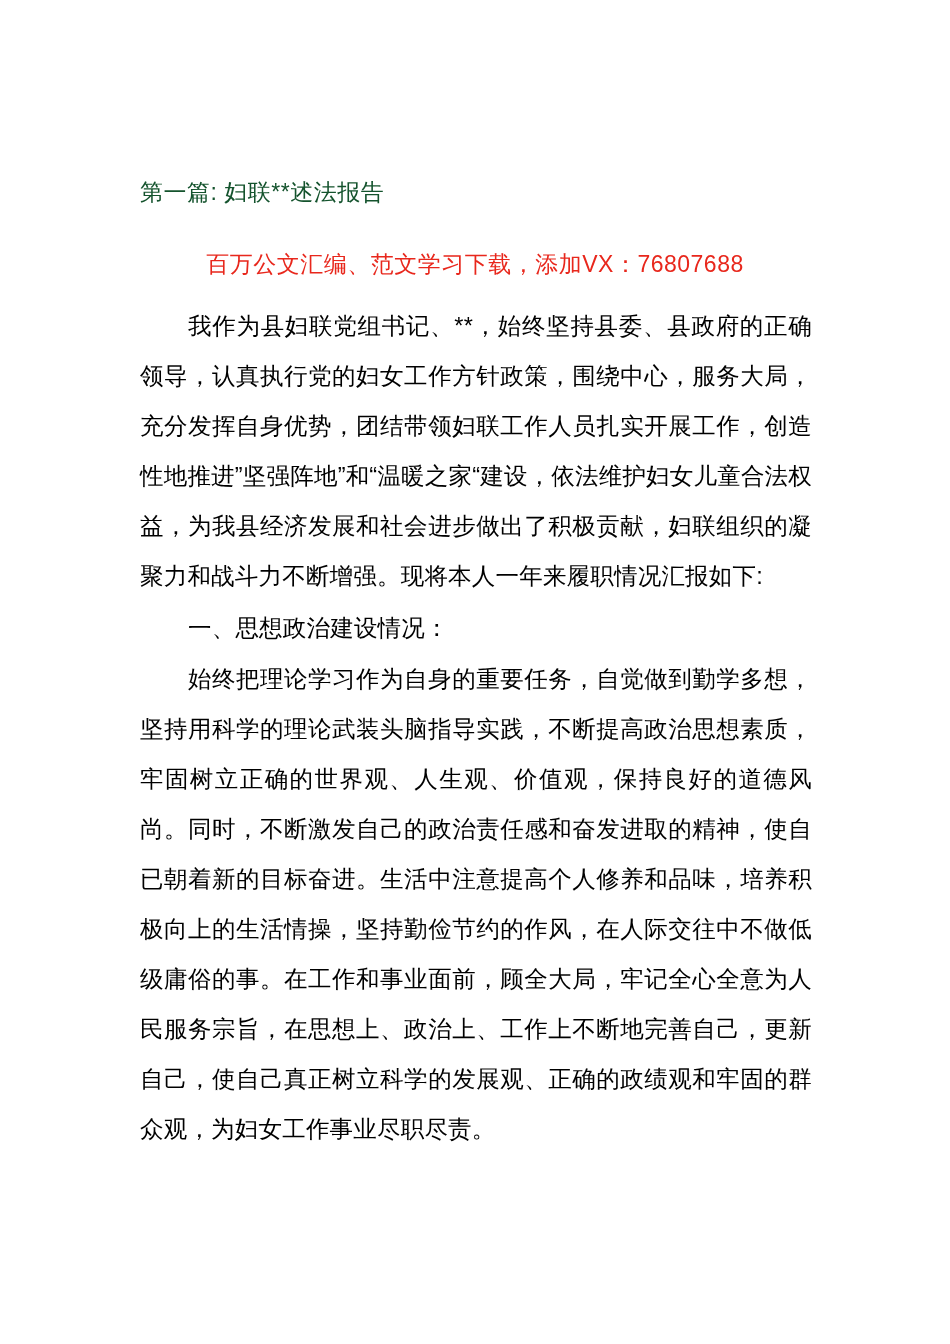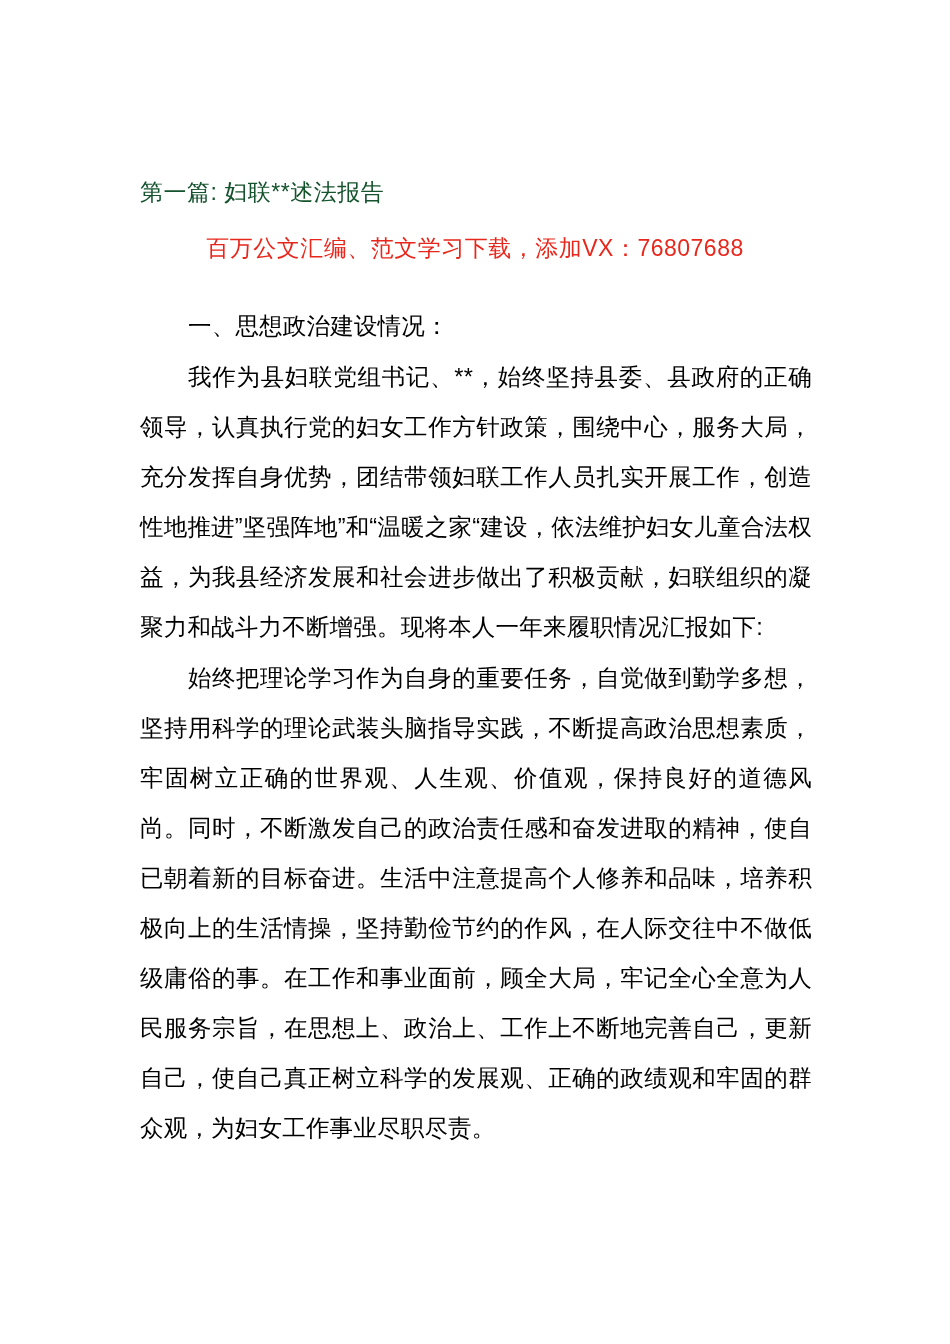--- a/index.html
+++ b/index.html
@@ -17,21 +17,21 @@
   }
   .page {
     width: 950px;
     height: 1344px;
     box-sizing: border-box;
     padding: 0 138px 0 140px;
     position: relative;
   }
   .watermark {
     position: absolute;
-    top: 58px;
+    top: 74px;
     left: 0;
     width: 950px;
     text-align: center;
     color: #e8271c;
     font-size: 23px;
     letter-spacing: 0.5px;
     font-family: "Liberation Sans", sans-serif;
     white-space: nowrap;
   }
   .doc-title {
@@ -64,18 +64,18 @@
 </head>
 <body>
 
 <div class="page">
 
   <div class="watermark">百万公文汇编、范文学习下载，添加VX：76807688</div>
 
   <div class="doc-title">第一篇: 妇联**述法报告</div>
 
   <div class="body-block">
+    <p class="para indent">我作为县妇联党组书记、**，始终坚持县委、县政府的正确领导，认真执行党的妇女工作方针政策，围绕中心，服务大局，充分发挥自身优势，团结带领妇联工作人员扎实开展工作，创造性地推进”坚强阵地”和“温暖之家“建设，依法维护妇女儿童合法权益，为我县经济发展和社会进步做出了积极贡献，妇联组织的凝聚力和战斗力不断增强。现将本人一年来履职情况汇报如下:</p>
     <p class="para indent section">一、思想政治建设情况：</p>
-    <p class="para indent">我作为县妇联党组书记、**，始终坚持县委、县政府的正确领导，认真执行党的妇女工作方针政策，围绕中心，服务大局，充分发挥自身优势，团结带领妇联工作人员扎实开展工作，创造性地推进”坚强阵地”和“温暖之家“建设，依法维护妇女儿童合法权益，为我县经济发展和社会进步做出了积极贡献，妇联组织的凝聚力和战斗力不断增强。现将本人一年来履职情况汇报如下:</p>
     <p class="para indent">始终把理论学习作为自身的重要任务，自觉做到勤学多想，坚持用科学的理论武装头脑指导实践，不断提高政治思想素质，牢固树立正确的世界观、人生观、价值观，保持良好的道德风尚。同时，不断激发自己的政治责任感和奋发进取的精神，使自已朝着新的目标奋进。生活中注意提高个人修养和品味，培养积极向上的生活情操，坚持勤俭节约的作风，在人际交往中不做低级庸俗的事。在工作和事业面前，顾全大局，牢记全心全意为人民服务宗旨，在思想上、政治上、工作上不断地完善自己，更新自己，使自己真正树立科学的发展观、正确的政绩观和牢固的群众观，为妇女工作事业尽职尽责。</p>
   </div>
 
 </div>
 
 </body></html>

